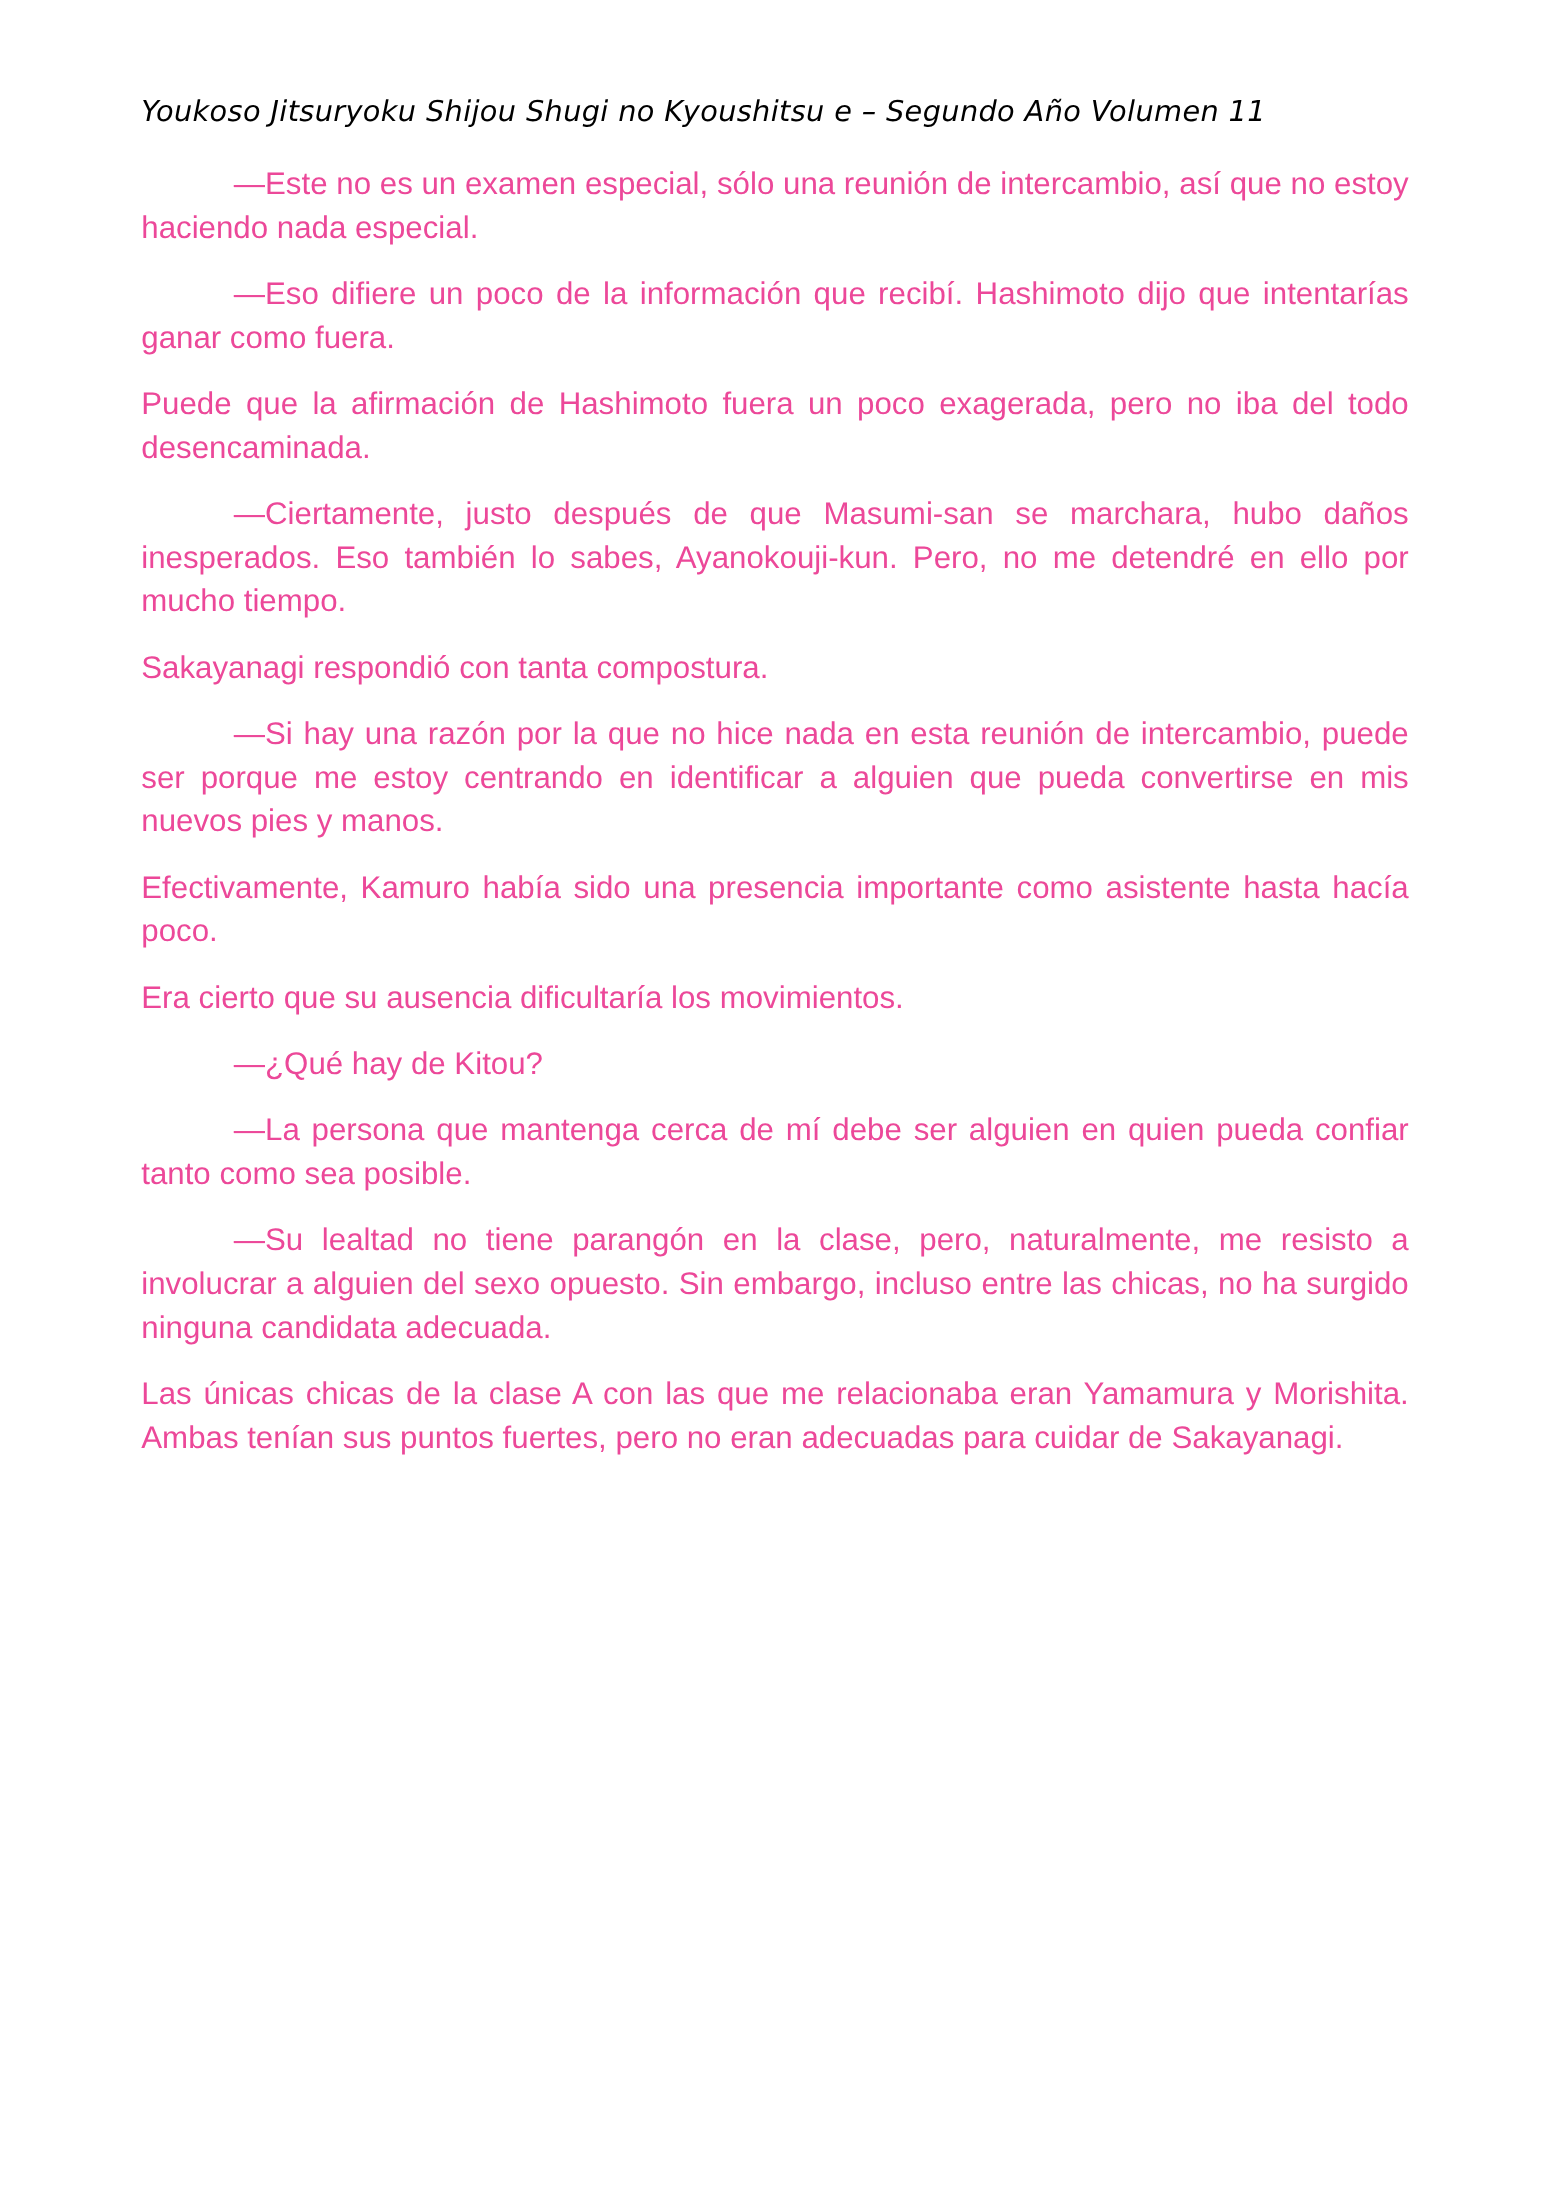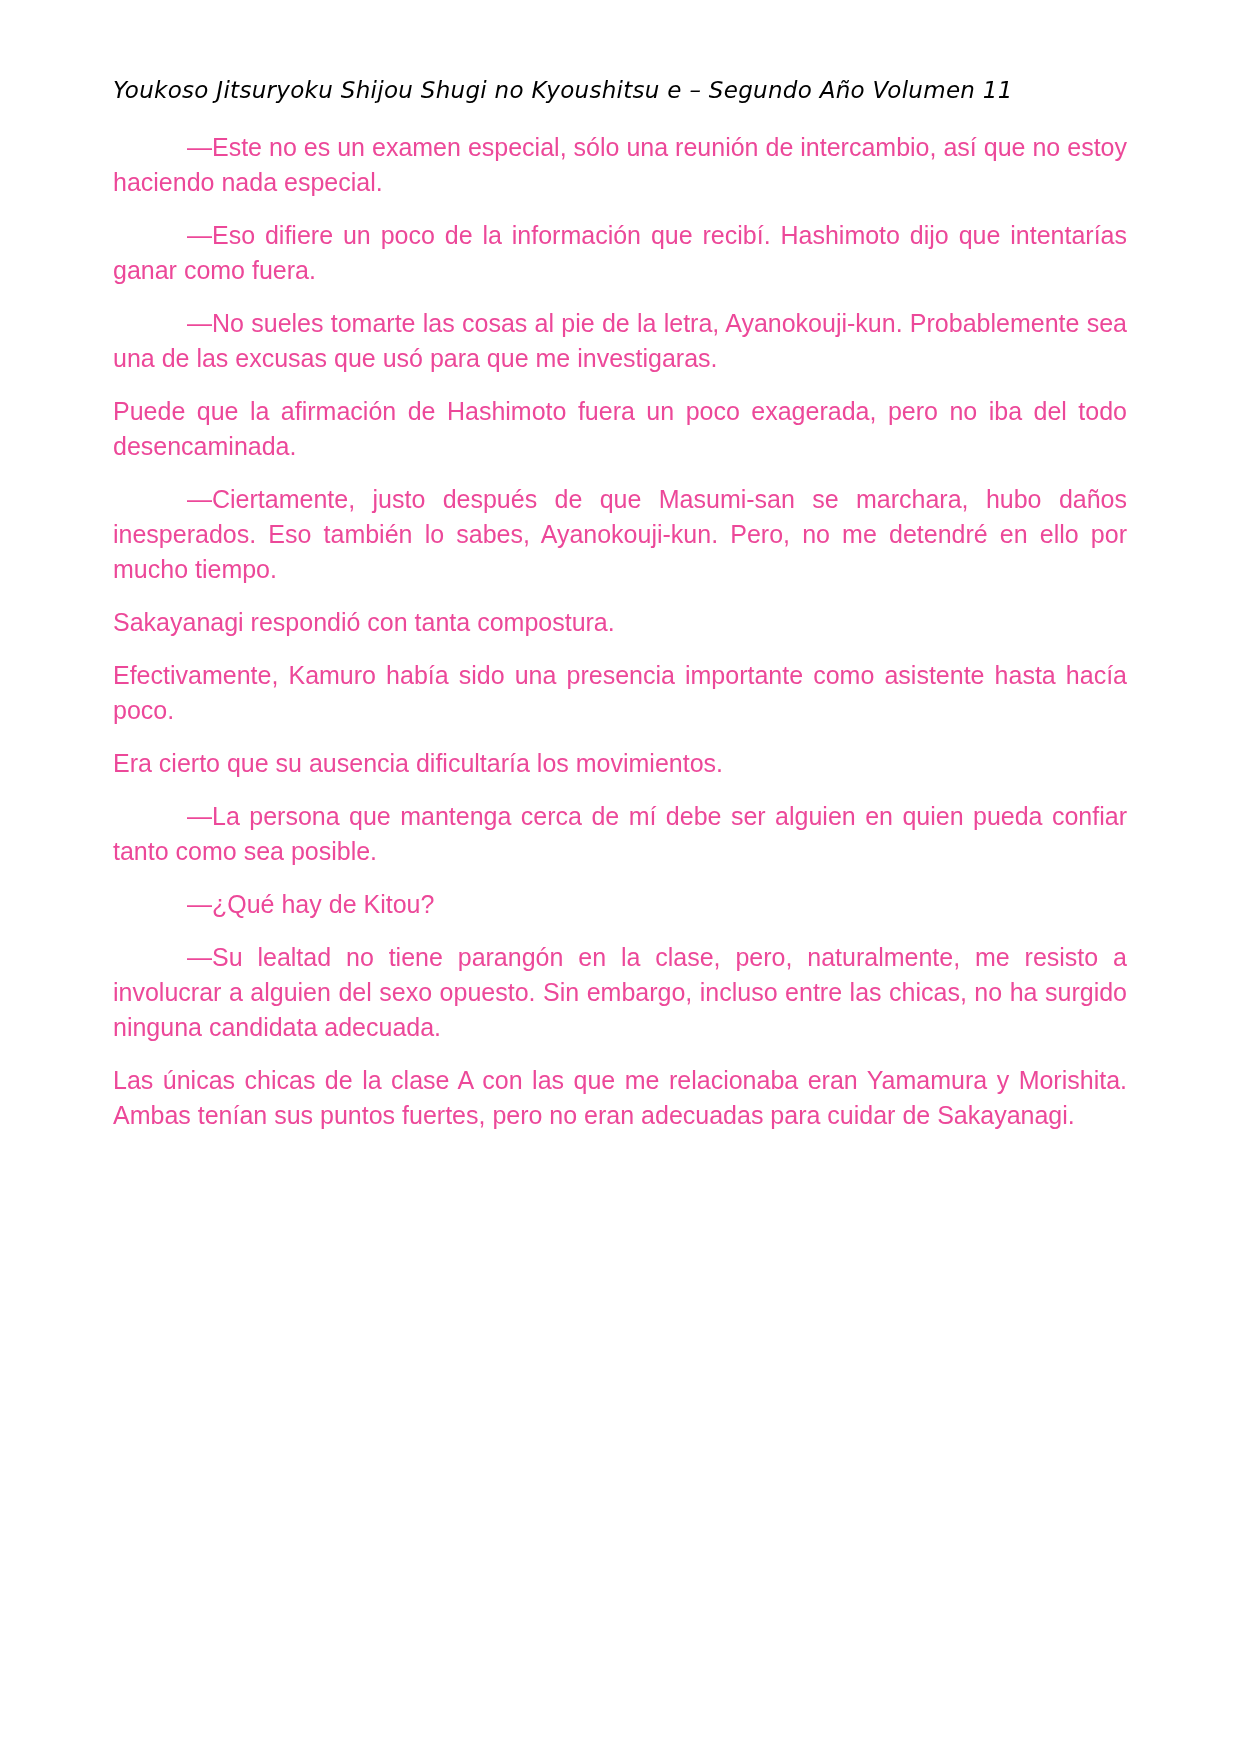--- a/index.html
+++ b/index.html
@@ -80,28 +80,28 @@
 </head>
 <body>
 
 <div class="page">
 
   <div class="doc-header">Youkoso Jitsuryoku Shijou Shugi no Kyoushitsu e – Segundo Año Volumen 11</div>
 
   <div class="content">
     <p class="dialogue">—Este no es un examen especial, sólo una reunión de intercambio, así que no estoy haciendo nada especial.</p>
     <p class="dialogue">—Eso difiere un poco de la información que recibí. Hashimoto dijo que intentarías ganar como fuera.</p>
-    <p class="dialogue">—No sueles tomarte las cosas al pie de la letra, Ayanokouji-kun. Probablemente sea una de las excusas que usó para que me investigaras.</p>
     <p class="narration">Puede que la afirmación de Hashimoto fuera un poco exagerada, pero no iba del todo desencaminada.</p>
     <p class="dialogue">—Ciertamente, justo después de que Masumi-san se marchara, hubo daños inesperados. Eso también lo sabes, Ayanokouji-kun. Pero, no me detendré en ello por mucho tiempo.</p>
     <p class="narration">Sakayanagi respondió con tanta compostura.</p>
+    <p class="dialogue">—Si hay una razón por la que no hice nada en esta reunión de intercambio, puede ser porque me estoy centrando en identificar a alguien que pueda convertirse en mis nuevos pies y manos.</p>
     <p class="narration">Efectivamente, Kamuro había sido una presencia importante como asistente hasta hacía poco.</p>
     <p class="narration">Era cierto que su ausencia dificultaría los movimientos.</p>
+    <p class="dialogue">—¿Qué hay de Kitou?</p>
     <p class="dialogue">—La persona que mantenga cerca de mí debe ser alguien en quien pueda confiar tanto como sea posible.</p>
-    <p class="dialogue">—¿Qué hay de Kitou?</p>
     <p class="dialogue">—Su lealtad no tiene parangón en la clase, pero, naturalmente, me resisto a involucrar a alguien del sexo opuesto. Sin embargo, incluso entre las chicas, no ha surgido ninguna candidata adecuada.</p>
     <p class="narration">Las únicas chicas de la clase A con las que me relacionaba eran Yamamura y Morishita. Ambas tenían sus puntos fuertes, pero no eran adecuadas para cuidar de Sakayanagi.</p>
   </div>
 
   <div class="footer-rule">
     <div class="rule-tan-top"></div>
     <div class="rule-thick"></div>
     <div class="rule-tan-bottom"></div>
     <div class="rule-gap"></div>
     <div class="rule-thin"></div>

